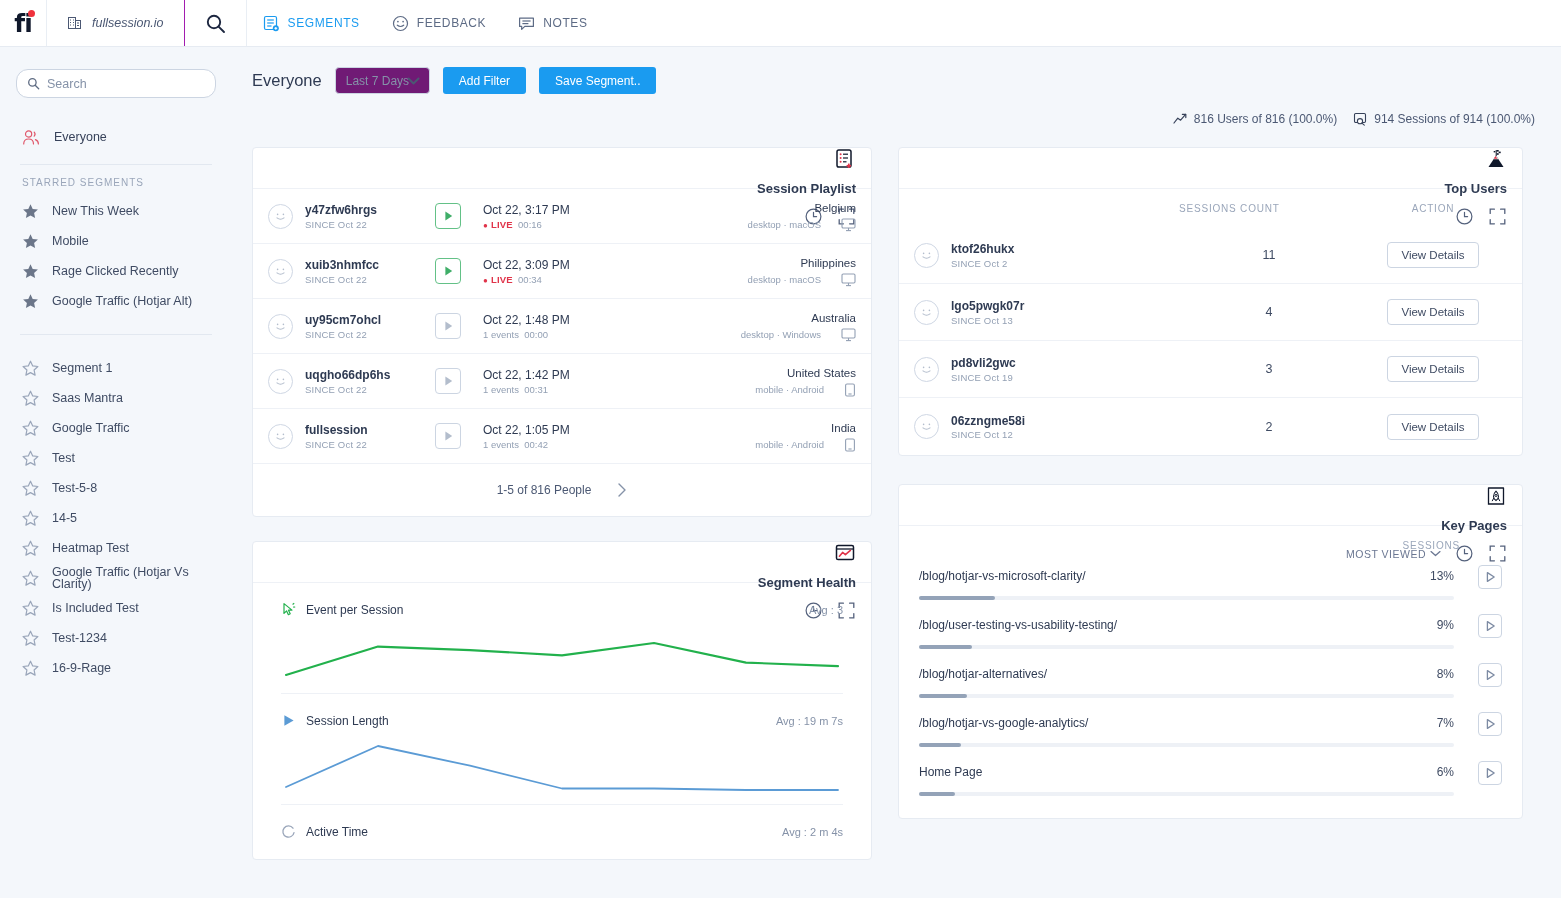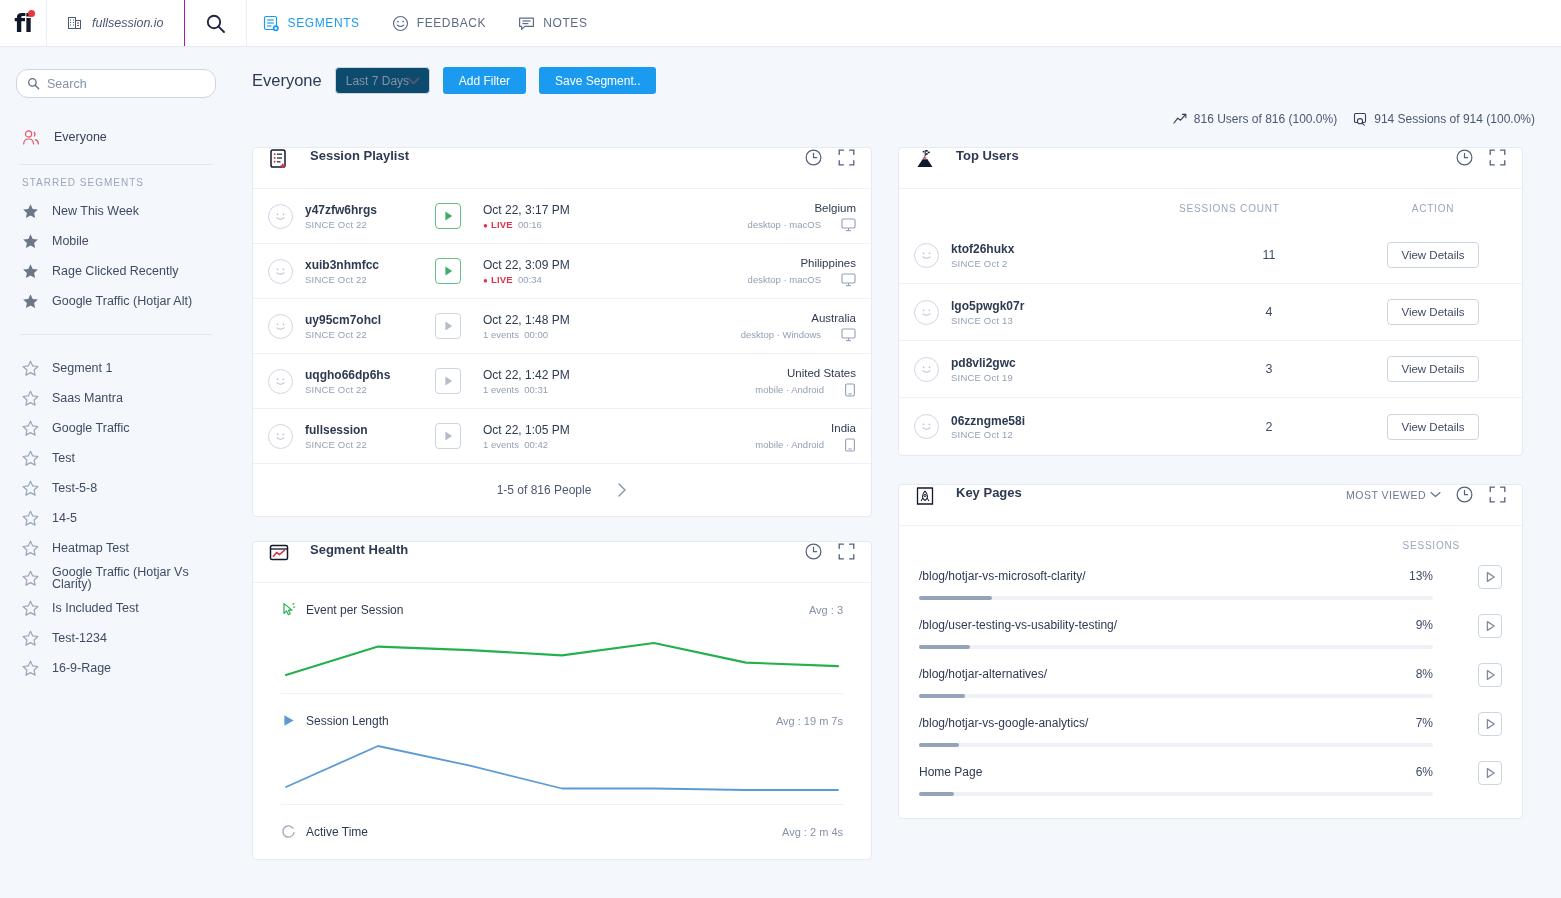--- a/index.html
+++ b/index.html
@@ -107,21 +107,21 @@
     flex: 1;
     padding: 20px 26px 0 20px;
     overflow: hidden;
   }
   .seg-header { display: flex; align-items: center; gap: 13px; }
   .seg-title { font-size: 16.5px; color: #2e3a52; }
   .dropdown {
     position: relative;
     width: 95px; height: 27px;
     border: 1px solid #ccd5e2; border-radius: 4px;
-    background: #0c4a6e;
+    background: #701a75;
     display: flex; align-items: center;
     padding: 8px 10px;
     font-size: 12px; color: #8592a8;
     cursor: pointer;
   }
   .dropdown .chev {
     position: absolute; right: 9px; top: 50%;
     transform: translateY(-50%);
   }
   .btn-blue {
@@ -149,24 +149,25 @@
   .col-right { width: 625px; }
 
   .card {
     background: #fff;
     border: 1px solid #e6ebf2;
     border-radius: 4px;
     margin-bottom: 24px;
   }
   .card-head {
     height: 41px;
-    display: flex; align-items: flex-start;
+    display: flex; align-items: flex-end;
     padding: 0 15px;
     border-bottom: 1px solid #eef1f6;
-    gap: 20px;
+    gap: 11px;
+    flex-direction: column;
   }
   .card-title { font-size: 13px; font-weight: bold; color: #2e3a52; }
   .head-actions {
     margin-left: auto;
     display: flex; align-items: center; gap: 14px;
   }
   .most-viewed {
     font-size: 10.5px; letter-spacing: .5px;
     color: #6b7792;
     display: flex; align-items: center; gap: 4px;
@@ -257,21 +258,21 @@
   .metric-chart { height: 76px; }
   .metric-sep { height: 1px; background: #eef1f6; margin: 0 28px; }
 
   
   .kp-head {
     padding: 14px 20px 0 20px;
     font-size: 10px; letter-spacing: .8px; color: #9aa6ba;
     text-align: right;
     padding-right: 62px;
   }
-  .kp-row { padding: 0 20px; display: flex; align-items: flex-start; gap: 21px; }
+  .kp-row { padding: 0 20px; display: flex; align-items: flex-start; }
   .kp-body { flex: 1; padding-top: 18px; }
   .kp-line { display: flex; align-items: baseline; }
   .kp-url { font-size: 12px; color: #2e3a52; flex: 1; }
   .kp-pct { font-size: 12px; color: #3f4b63; }
   .kp-bar-bg {
     height: 4px; background: #eef1f6; border-radius: 2px;
     margin-top: 13px;
   }
   .kp-bar-fill { height: 4px; background: #94a3b8; border-radius: 2px; }
   .kp-play {

